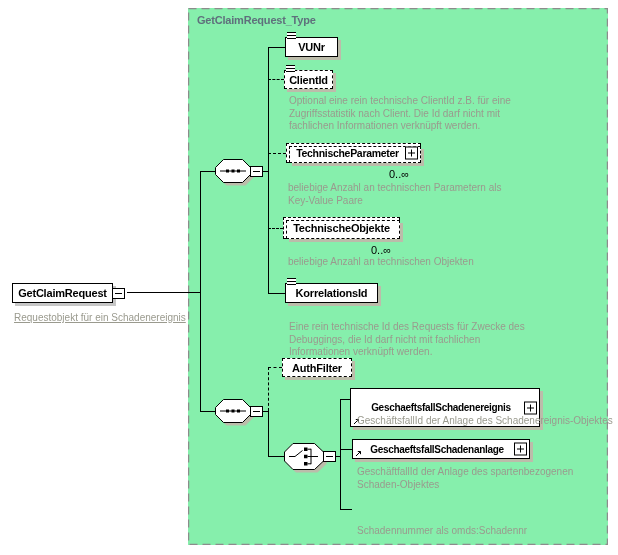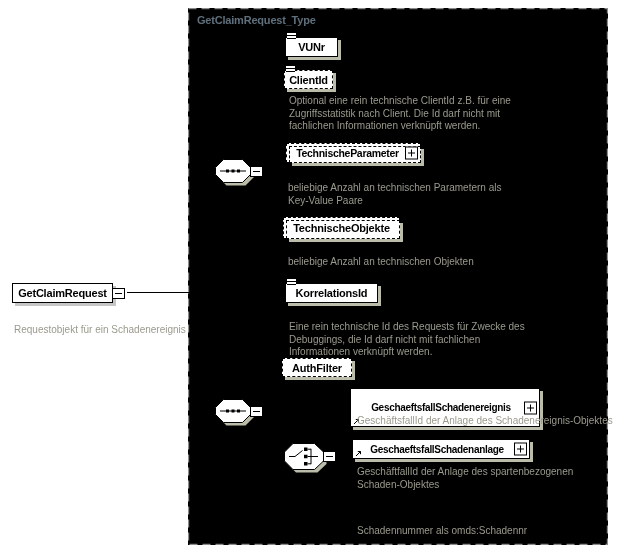--- a/index.html
+++ b/index.html
@@ -3,21 +3,21 @@
 <meta charset="utf-8">
 <style>
   html,body { margin:0; padding:0; background:#fff; }
   .stage {
     position:relative; width:618px; height:555px; overflow:hidden;
     background:#ffffff;
     font-family:"Liberation Sans", sans-serif;
     --shadow:#bcbcaa;
   }
   
-  .container-box { position:absolute; left:188px; top:8px; width:420px; height:537px; background:#000000; }
+  .container-box { position:absolute; left:188px; top:8px; width:420px; height:537px; background:#86efac; }
   .container-border { position:absolute; left:0; top:0; pointer-events:none; }
   .container-title { position:absolute; left:9px; top:6px; font-size:11px; font-weight:bold; color:#5f707c; letter-spacing:-0.2px; }
 
   
   .line { position:absolute; background:#000; z-index:0; }
   .line.h { height:1px; }
   .line.v { width:1px; }
   .dline { position:absolute; z-index:0; }
   .dline.h { height:0; border-top:1px dashed #000; }
   .dline.v { width:0; border-left:1px dashed #000; }
@@ -107,21 +107,21 @@
   <div class="line h" style="left:336px;top:456px;width:4px;"></div>
   <div class="line v" style="left:340px;top:399px;height:111px;"></div>
   <div class="line h" style="left:340px;top:399px;width:12px;"></div>
   <div class="line h" style="left:340px;top:449px;width:12px;"></div>
   <div class="line h" style="left:340px;top:509px;width:12px;"></div>
 
   <div class="el gray-shadow" style="left:12px;top:283px;width:101px;height:20px;">
     <span class="label">GetClaimRequest</span>
   </div>
   <div class="toggle minus" style="left:112px;top:288px;"></div>
-  <div class="ann" style="left:14px;top:324px;">Requestobjekt für ein Schadenereignis</div>
+  <div class="ann" style="left:14px;top:312px;text-decoration:underline;">Requestobjekt für ein Schadenereignis</div>
 
   <svg class="compositor" style="left:215px;top:159px;" width="40" height="28">
     <polygon points="11.5,3.5 30.5,3.5 38.5,11.5 38.5,18.5 30.5,26.5 11.5,26.5 3.5,18.5 3.5,11.5" fill="#bcbcaa"></polygon>
     <polygon points="8.5,0.5 27.5,0.5 35.5,8.5 35.5,15.5 27.5,23.5 8.5,23.5 0.5,15.5 0.5,8.5" fill="#fff" stroke="#000" stroke-linejoin="round"></polygon>
     <line x1="5" y1="12" x2="31" y2="12" stroke="#000"></line>
     <rect x="11" y="10.5" width="3" height="3" fill="#000"></rect>
     <rect x="16.5" y="10.5" width="3" height="3" fill="#000"></rect>
     <rect x="22" y="10.5" width="3" height="3" fill="#000"></rect>
   </svg>
   <div class="toggle minus" style="left:250px;top:166px;"></div>

